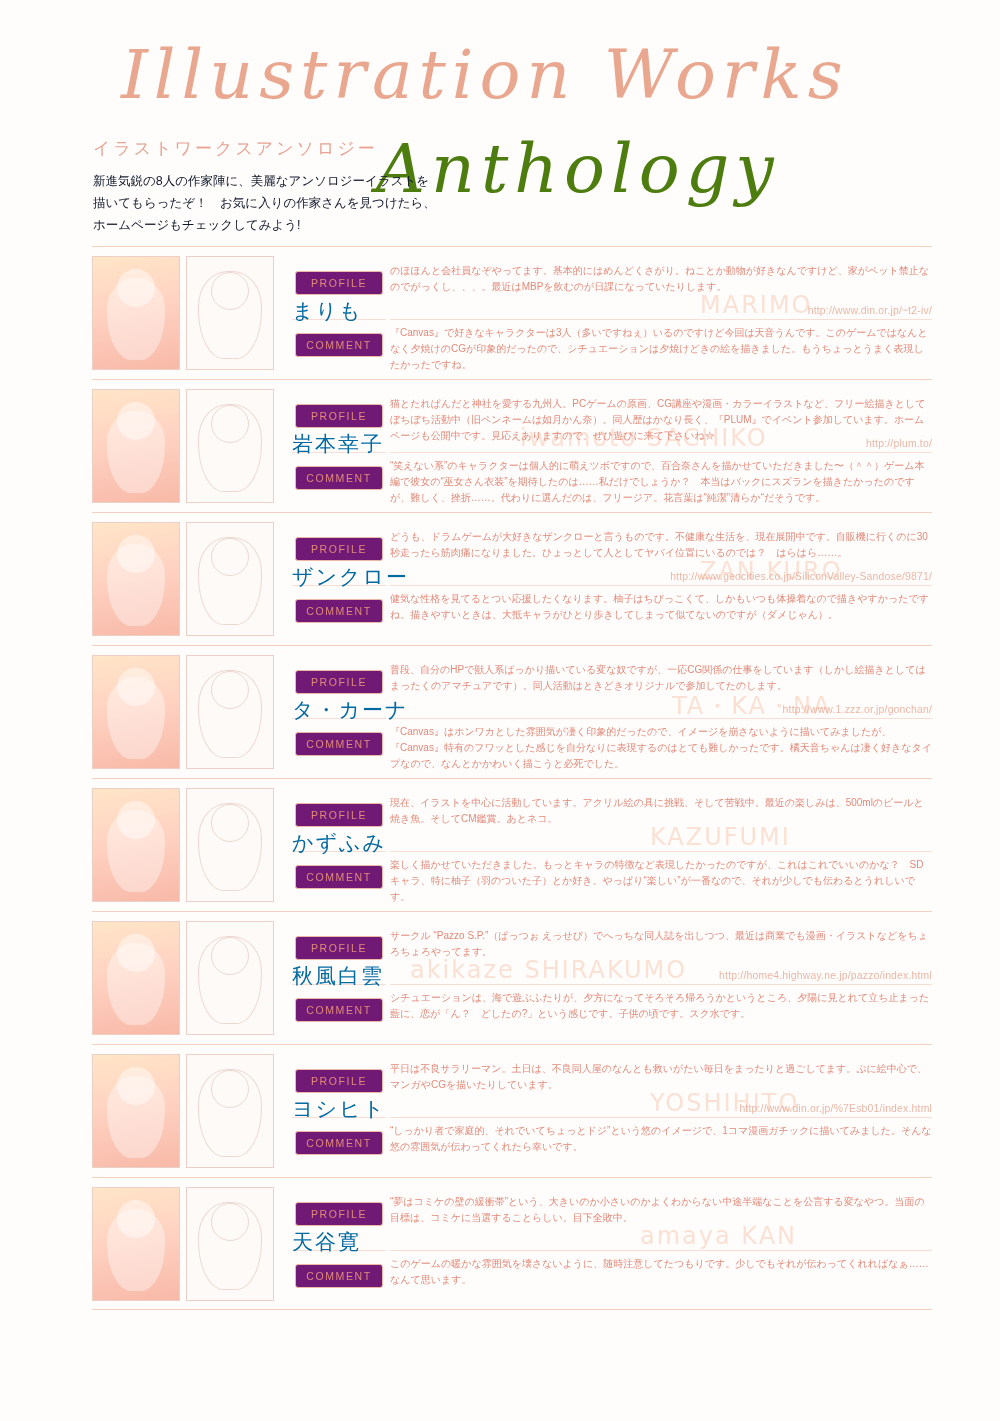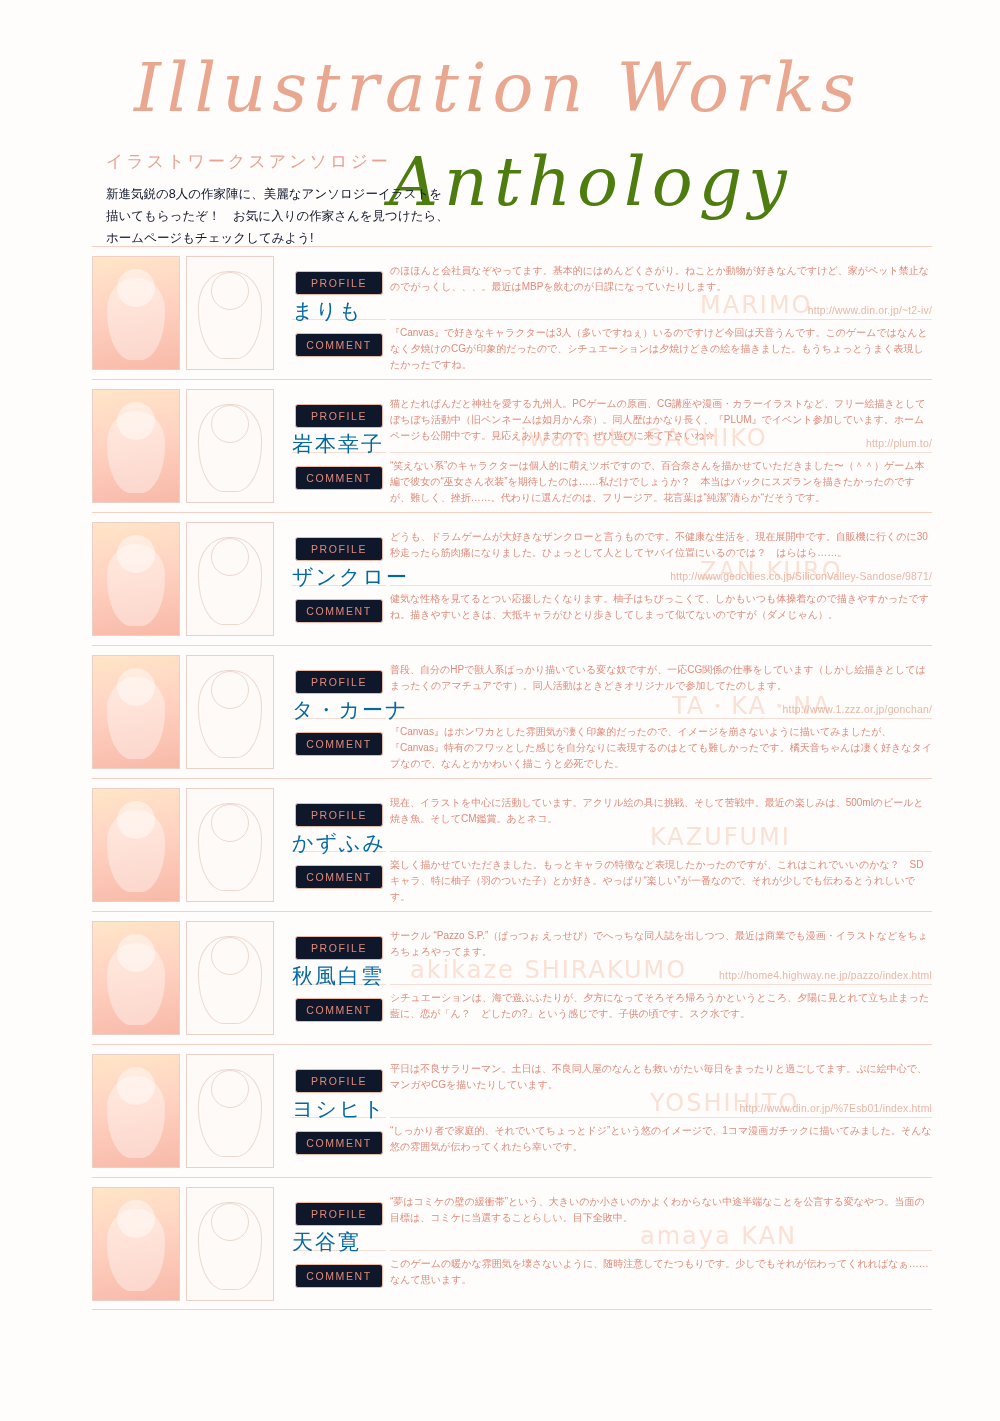--- a/index.html
+++ b/index.html
@@ -8,21 +8,21 @@
     background:#fffdfb;
     font-family:"Liberation Sans", sans-serif;
     color:#e08a7a;
     position:relative;
     overflow:hidden;
   }
   .page{
     position:relative;
     width:1000px;height:1421px;
     box-sizing:border-box;
-    padding:14px;
+    padding:1px;
   }
   
   .header{position:relative;height:232px;}
   .title-main{
     position:absolute;
     left:120px;top:34px;
     font-family:"DejaVu Serif", serif;
     font-style:italic;
     font-size:68px;
     letter-spacing:6px;
@@ -106,21 +106,21 @@
     width:38px;height:38px;border-radius:50%;
     background:rgba(255,255,255,.45);
   }
   
   .btn{
     position:absolute;
     left:203px;
     width:88px;height:24px;
     border:1px solid #edb8a6;
     border-radius:3px;
-    background:#0f172a;
+    background:#701a75;
     color:#e08a7a;
     font-size:10.5px;
     letter-spacing:1.6px;
     display:flex;align-items:center;justify-content:center;
     box-sizing:border-box;
   }
   .btn.profile{top:24px;}
   .btn.comment{top:86px;}
   .name-jp{
     position:absolute;

